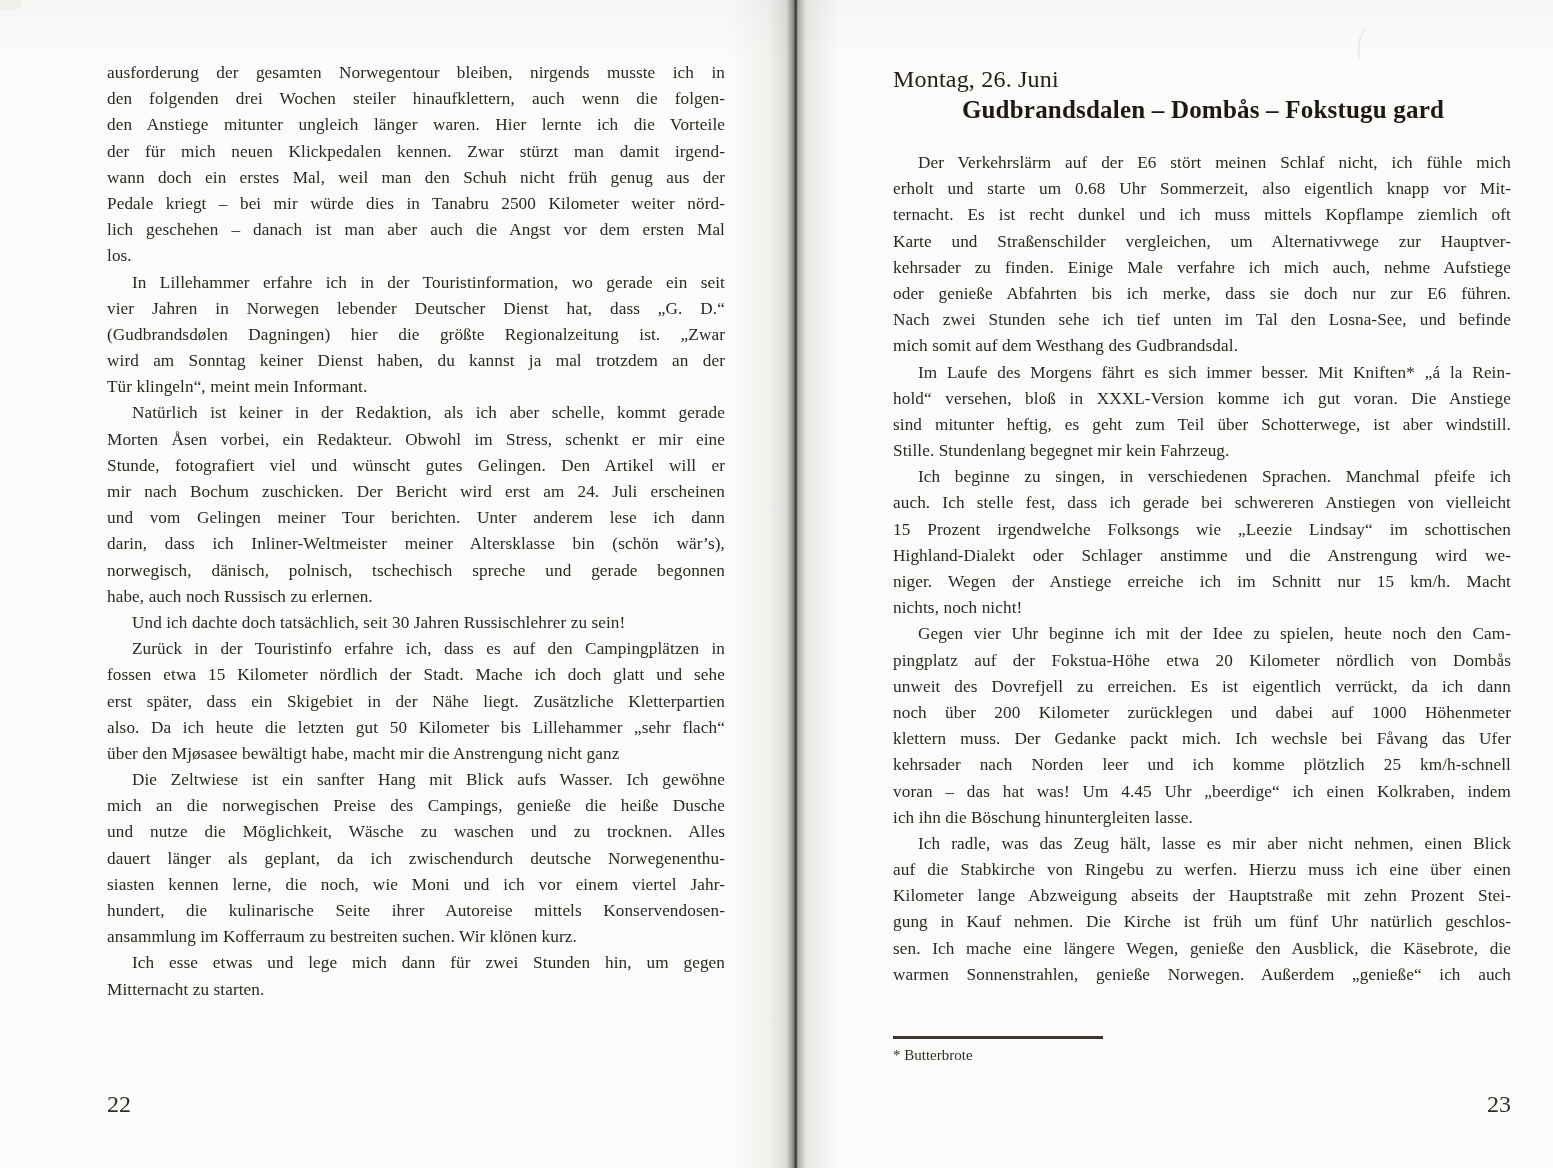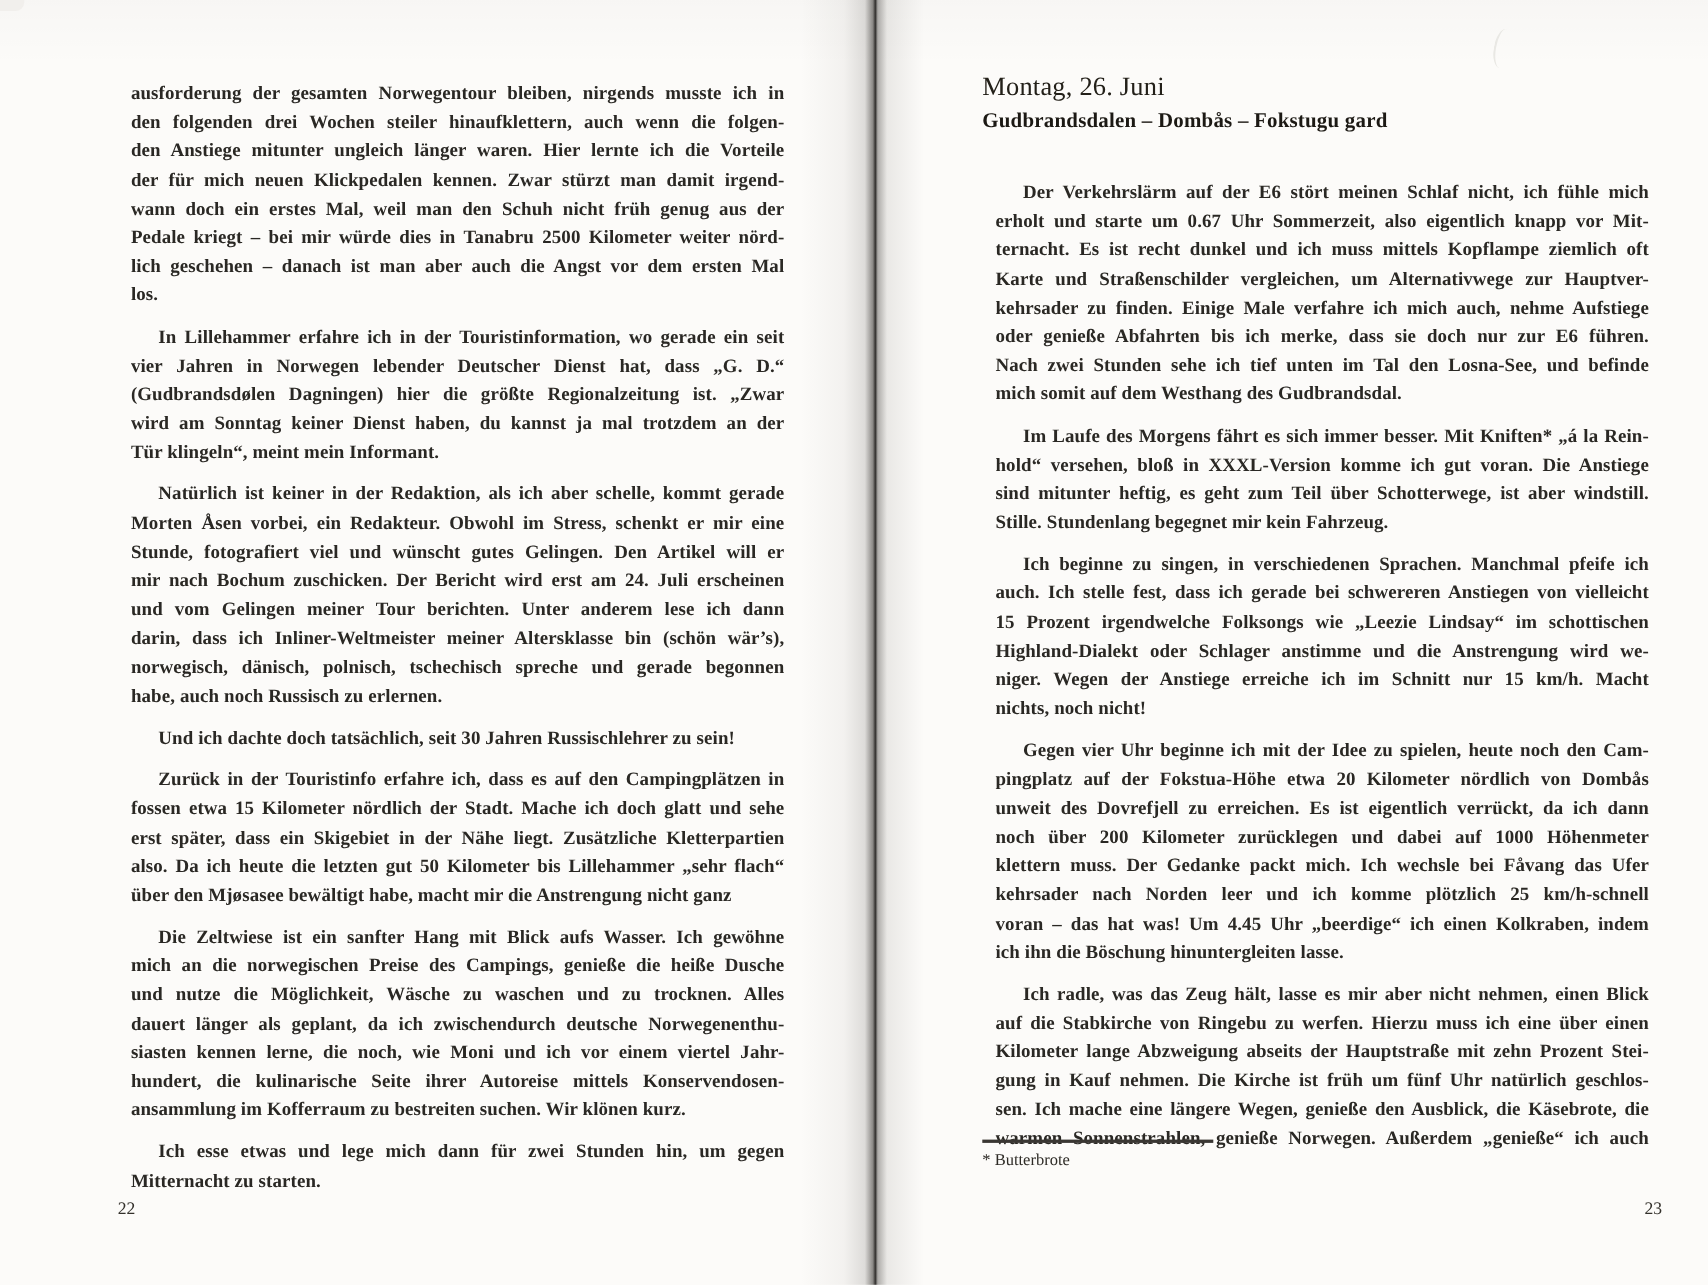--- a/index.html
+++ b/index.html
@@ -40,50 +40,51 @@
   .text-block {
     position: absolute;
     width: 618px;
     font-size: 17.2px;
     line-height: 26.2px;
     letter-spacing: 0.1px;
   }
   .page-left  .text-block { left: 107px; top: 60px; }
   .page-right .text-block { left: 85px;  top: 150px; }
 
-  .para { margin: 12px; padding: 0; font-weight: bold; }
+  .para { margin: 0; padding: 0; }
   .para .line {
     height: 26.2px;
     overflow: hidden;
     text-align: justify;
     text-align-last: justify;
   }
   .para .line:last-child { text-align-last: left; }
   .para.cont .line:last-child { text-align-last: justify; }
   .para.indent .line:first-child { text-indent: 1.45em; }
 
   .heading { position: absolute; left: 85px; top: 64px; width: 620px; }
   .heading .date-line {
     font-size: 24px; line-height: 30px; color: #232019;
     letter-spacing: 0.2px;
   }
   .heading .title-line {
-    font-size: 19px; line-height: 32px; font-weight: bold; color: #1c1914;
+    font-size: 25px; line-height: 32px; font-weight: bold; color: #1c1914;
     letter-spacing: 0.2px;
+    text-align: center;
   }
 
   .footnote { position: absolute; left: 85px; top: 1036px; width: 620px; }
   .footnote-rule {
     width: 210px; height: 3px; background: #3a3733;
     margin-bottom: 8px;
   }
   .footnote-text { font-size: 15px; color: #2e2b26; }
 
   .page-number {
-    position: absolute; font-size: 16px; color: #33302b;
+    position: absolute; font-size: 24px; color: #33302b;
   }
   .page-left  .page-number { left: 107px; top: 1091px; }
   .page-right .page-number { left: 623px; top: 1091px; width: 80px; text-align: right; }
 
   .curl-mark {
     position: absolute; left: 1358px; top: 26px;
     width: 12px; height: 36px;
     border-left: 2px solid #e9e8e4;
     border-radius: 60% 0 0 60% / 50% 0 0 50%;
     transform: rotate(10deg);
@@ -159,21 +160,21 @@
   <div class="gutter"></div>
 
   <div class="page page-right">
     <div class="heading">
       <div class="date-line">Montag, 26. Juni</div>
       <div class="title-line">Gudbrandsdalen – Dombås – Fokstugu gard</div>
     </div>
     <div class="text-block">
       <div class="para indent">
           <div class="line">Der Verkehrslärm auf der E6 stört meinen Schlaf nicht, ich fühle mich</div>
-          <div class="line">erholt und starte um 0.67 Uhr Sommerzeit, also eigentlich knapp vor Mit-</div>
+          <div class="line">erholt und starte um 0.68 Uhr Sommerzeit, also eigentlich knapp vor Mit-</div>
           <div class="line">ternacht. Es ist recht dunkel und ich muss mittels Kopflampe ziemlich oft</div>
           <div class="line">Karte und Straßenschilder vergleichen, um Alternativwege zur Hauptver-</div>
           <div class="line">kehrsader zu finden. Einige Male verfahre ich mich auch, nehme Aufstiege</div>
           <div class="line">oder genieße Abfahrten bis ich merke, dass sie doch nur zur E6 führen.</div>
           <div class="line">Nach zwei Stunden sehe ich tief unten im Tal den Losna-See, und befinde</div>
           <div class="line">mich somit auf dem Westhang des Gudbrandsdal.</div>
         </div>
       <div class="para indent">
           <div class="line">Im Laufe des Morgens fährt es sich immer besser. Mit Kniften* „á la Rein-</div>
           <div class="line">hold“ versehen, bloß in XXXL-Version komme ich gut voran. Die Anstiege</div>

